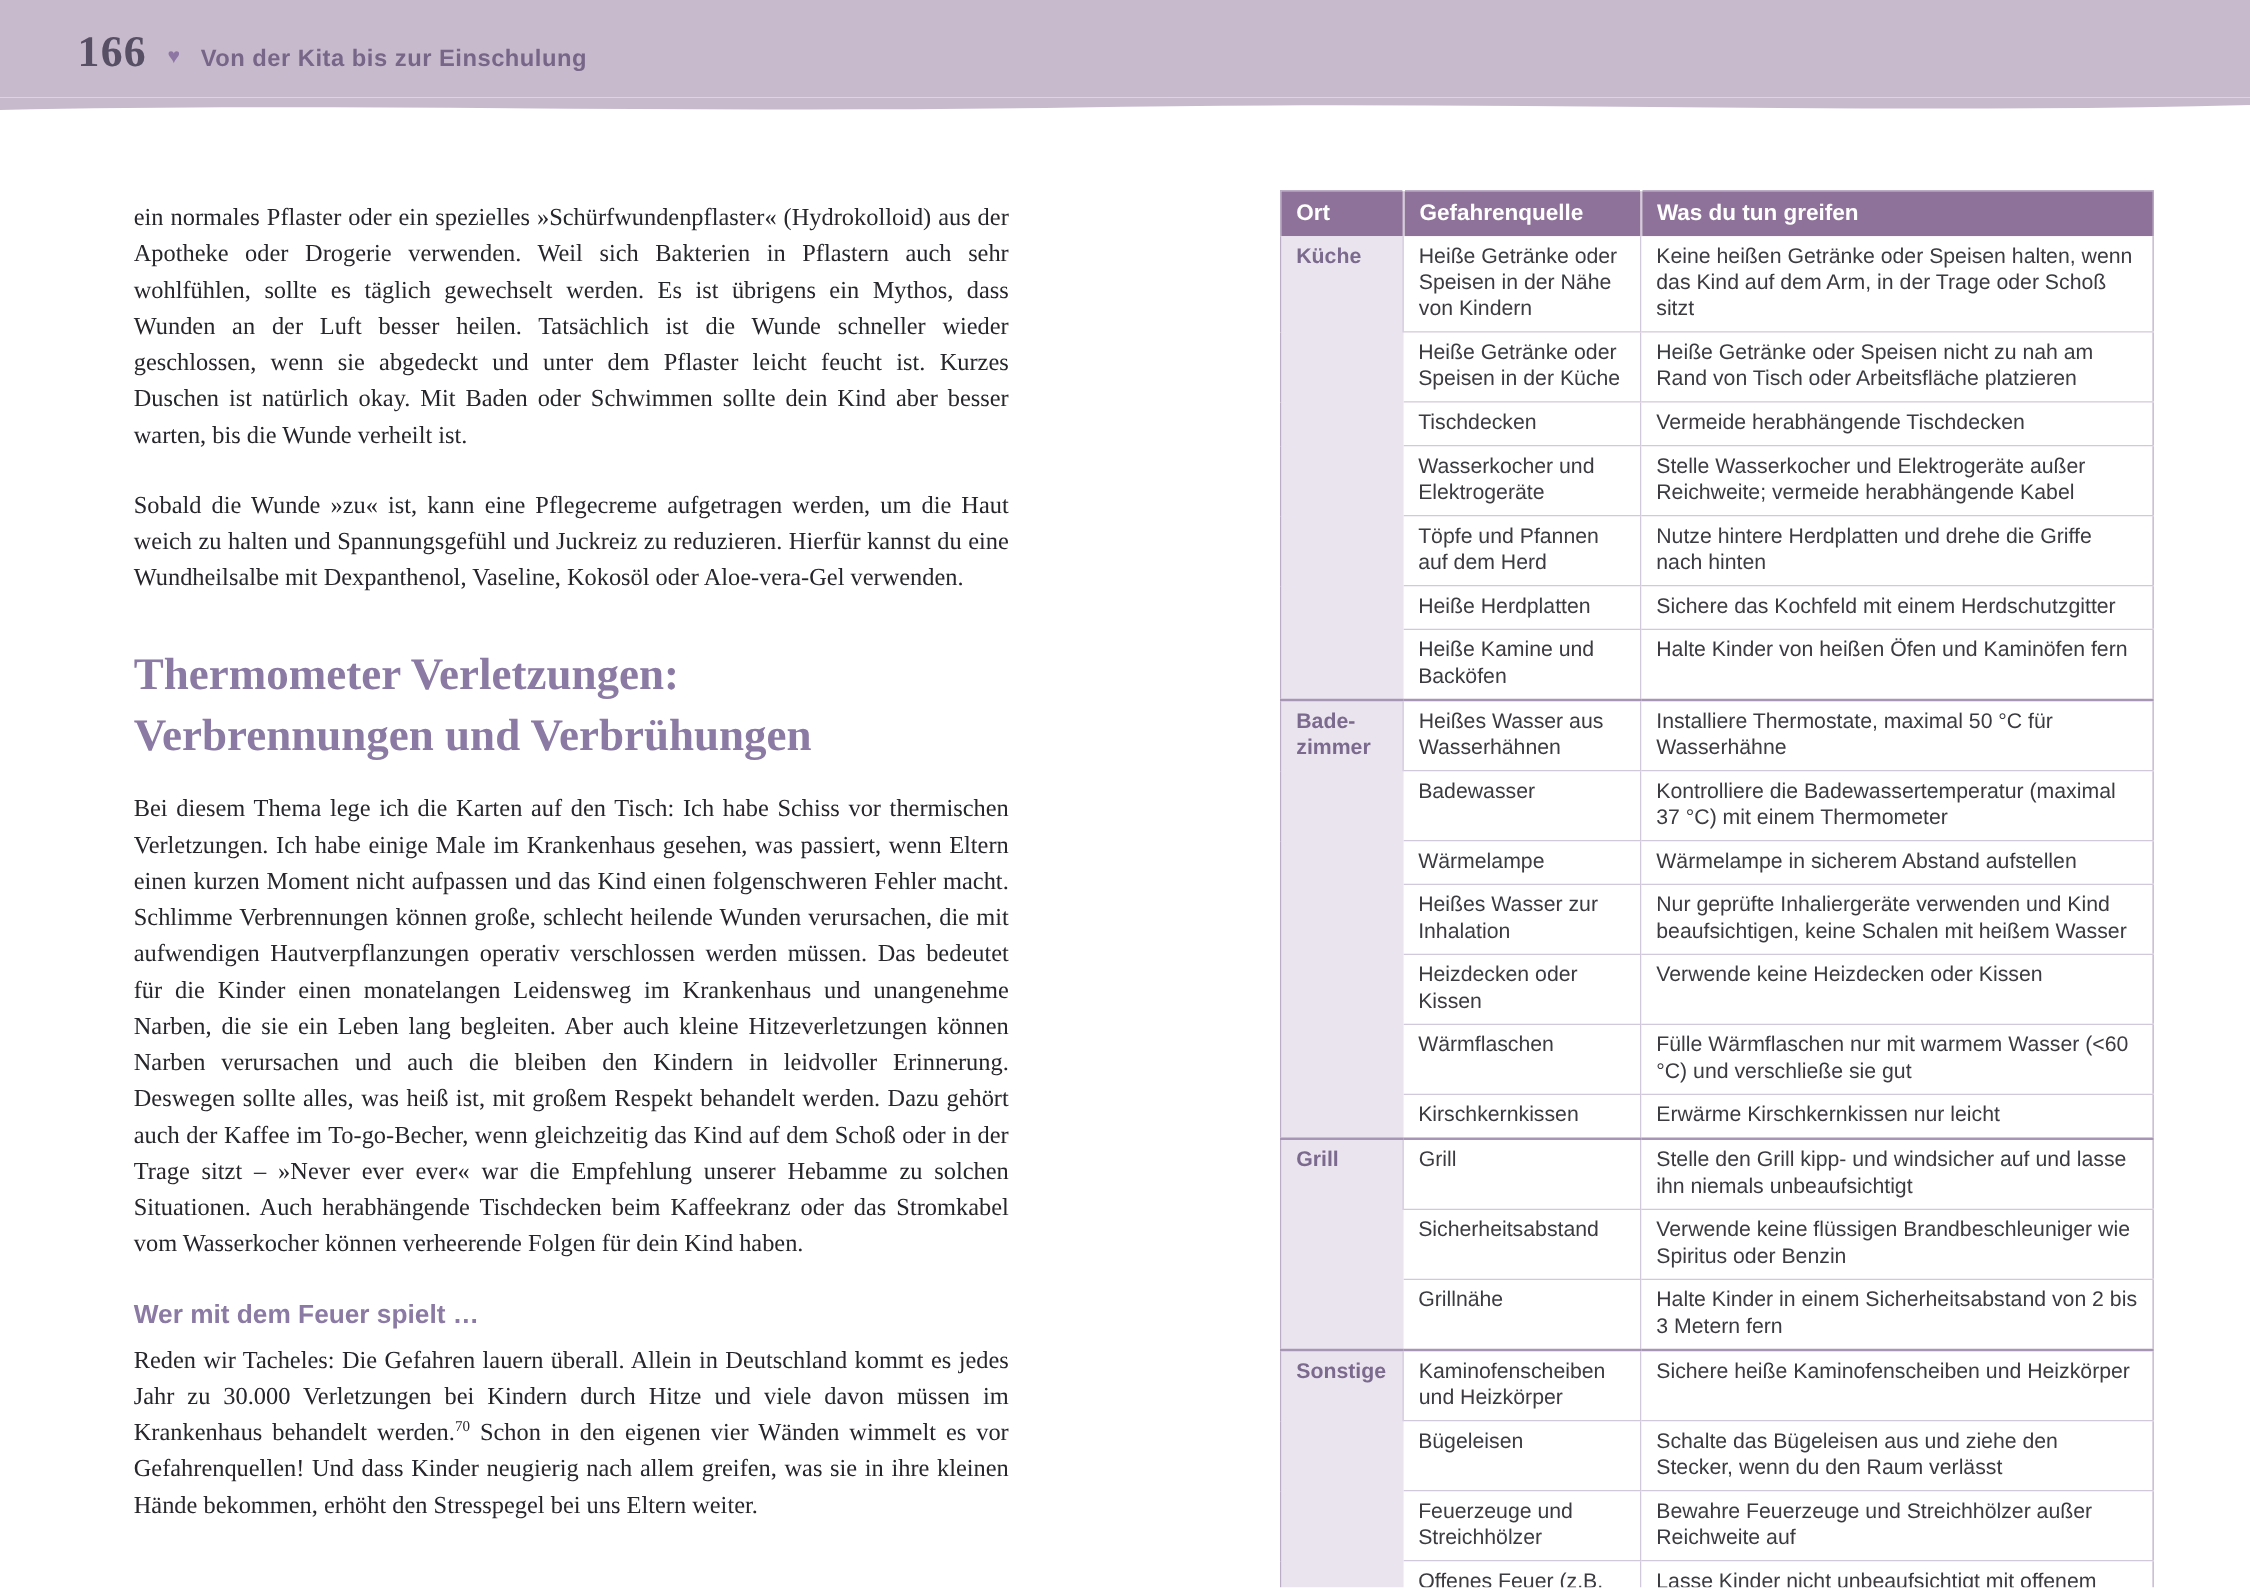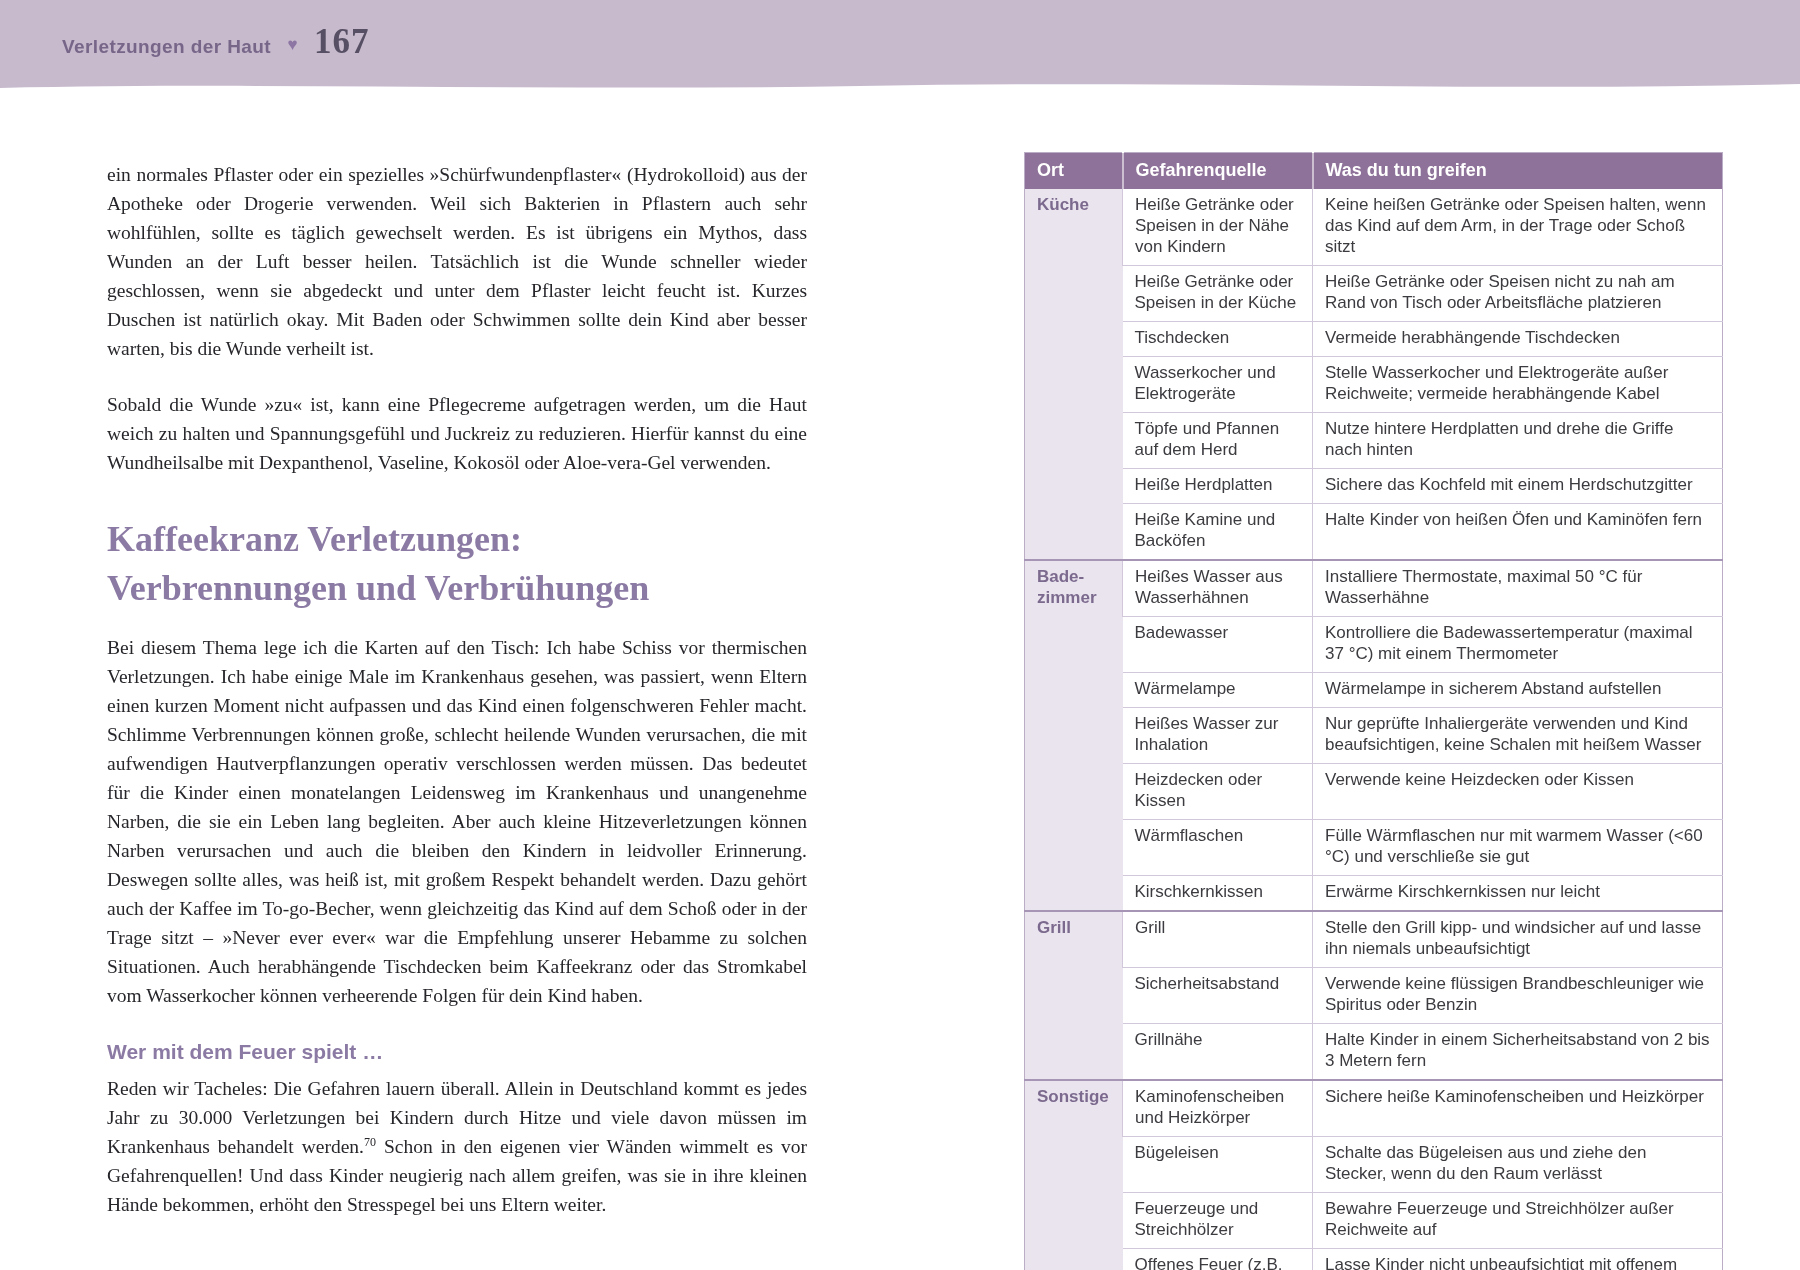--- a/index.html
+++ b/index.html
@@ -88,35 +88,35 @@
   table.hazard tr.group-start td{border-top:2px solid var(--group-line);}
   table.hazard tbody tr:first-child td{border-top:none;}
 </style>
 </head>
 <body>
 
 <div class="spread">
 
   <header class="topbar">
     <div class="topbar-inner">
-      <div class="header-right">
-        <span class="chapter">Verletzungen der Haut</span>
+      <div class="header-left">
+        <span class="pagenum">166</span>
         <span class="heart">♥</span>
-        <span class="pagenum">167</span>
+        <span class="chapter">Von der Kita bis zur Einschulung</span>
       </div>
     </div>
     <svg class="topbar-wave" viewBox="0 0 1800 16" preserveAspectRatio="none" aria-hidden="true">
       <path d="M0,0 L1800,0 L1800,6 C1500,14 1180,2 860,8 C560,13 260,4 0,10 Z"></path>
     </svg>
   </header>
 
   <article class="article-col">
     <p>ein normales Pflaster oder ein spezielles »Schürfwundenpflaster« (Hydrokolloid) aus der Apotheke oder Drogerie verwenden. Weil sich Bakterien in Pflastern auch sehr wohlfühlen, sollte es täglich gewechselt werden. Es ist übrigens ein Mythos, dass Wunden an der Luft besser heilen. Tatsächlich ist die Wunde schneller wieder geschlossen, wenn sie abgedeckt und unter dem Pflaster leicht feucht ist. Kurzes Duschen ist natürlich okay. Mit Baden oder Schwimmen sollte dein Kind aber besser warten, bis die Wunde verheilt ist.</p>
     <p>Sobald die Wunde »zu« ist, kann eine Pflegecreme aufgetragen werden, um die Haut weich zu halten und Spannungsgefühl und Juckreiz zu reduzieren. Hierfür kannst du eine Wundheilsalbe mit Dexpanthenol, Vaseline, Kokosöl oder Aloe-vera-Gel verwenden.</p>
-    <h2><span>Kaffeekranz Verletzungen:</span><br><span>Verbrennungen und Verbrühungen</span></h2>
+    <h2><span>Thermometer Verletzungen:</span><br><span>Verbrennungen und Verbrühungen</span></h2>
     <p>Bei diesem Thema lege ich die Karten auf den Tisch: Ich habe Schiss vor thermischen Verletzungen. Ich habe einige Male im Krankenhaus gesehen, was passiert, wenn Eltern einen kurzen Moment nicht aufpassen und das Kind einen folgenschweren Fehler macht. Schlimme Verbrennungen können große, schlecht heilende Wunden verursachen, die mit aufwendigen Hautverpflanzungen operativ verschlossen werden müssen. Das bedeutet für die Kinder einen monatelangen Leidensweg im Krankenhaus und unangenehme Narben, die sie ein Leben lang begleiten. Aber auch kleine Hitzeverletzungen können Narben verursachen und auch die bleiben den Kindern in leidvoller Erinnerung. Deswegen sollte alles, was heiß ist, mit großem Respekt behandelt werden. Dazu gehört auch der Kaffee im To-go-Becher, wenn gleichzeitig das Kind auf dem Schoß oder in der Trage sitzt – »Never ever ever« war die Empfehlung unserer Hebamme zu solchen Situationen. Auch herabhängende Tischdecken beim Kaffeekranz oder das Stromkabel vom Wasserkocher können verheerende Folgen für dein Kind haben.</p>
     <h3>Wer mit dem Feuer spielt …</h3>
     <p><span>Reden wir Tacheles: Die Gefahren lauern überall. Allein in Deutschland kommt es jedes Jahr zu 30.000 Verletzungen bei Kindern durch Hitze und viele davon müssen im Krankenhaus behandelt werden.</span><sup>70</sup><span> Schon in den eigenen vier Wänden wimmelt es vor Gefahrenquellen! Und dass Kinder neugierig nach allem greifen, was sie in ihre kleinen Hände bekommen, erhöht den Stresspegel bei uns Eltern weiter.</span></p>
   </article>
 
   <aside class="table-col">
     <table class="hazard">
       <colgroup>
         <col style="width:98px">
         <col style="width:190px">

